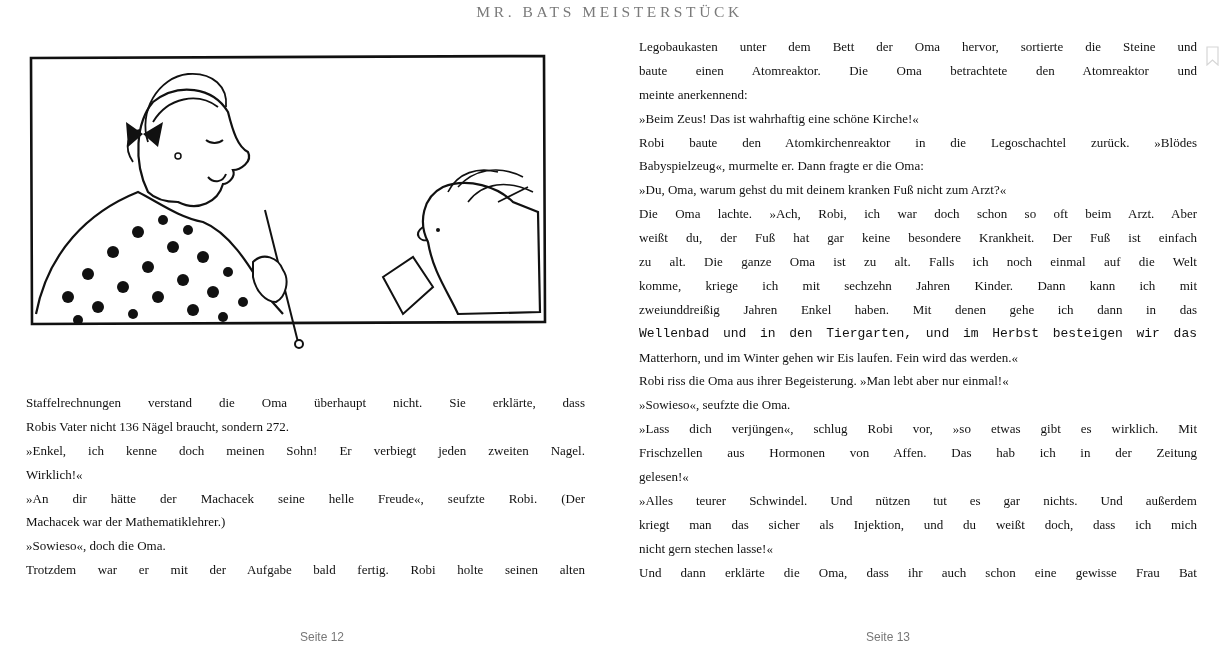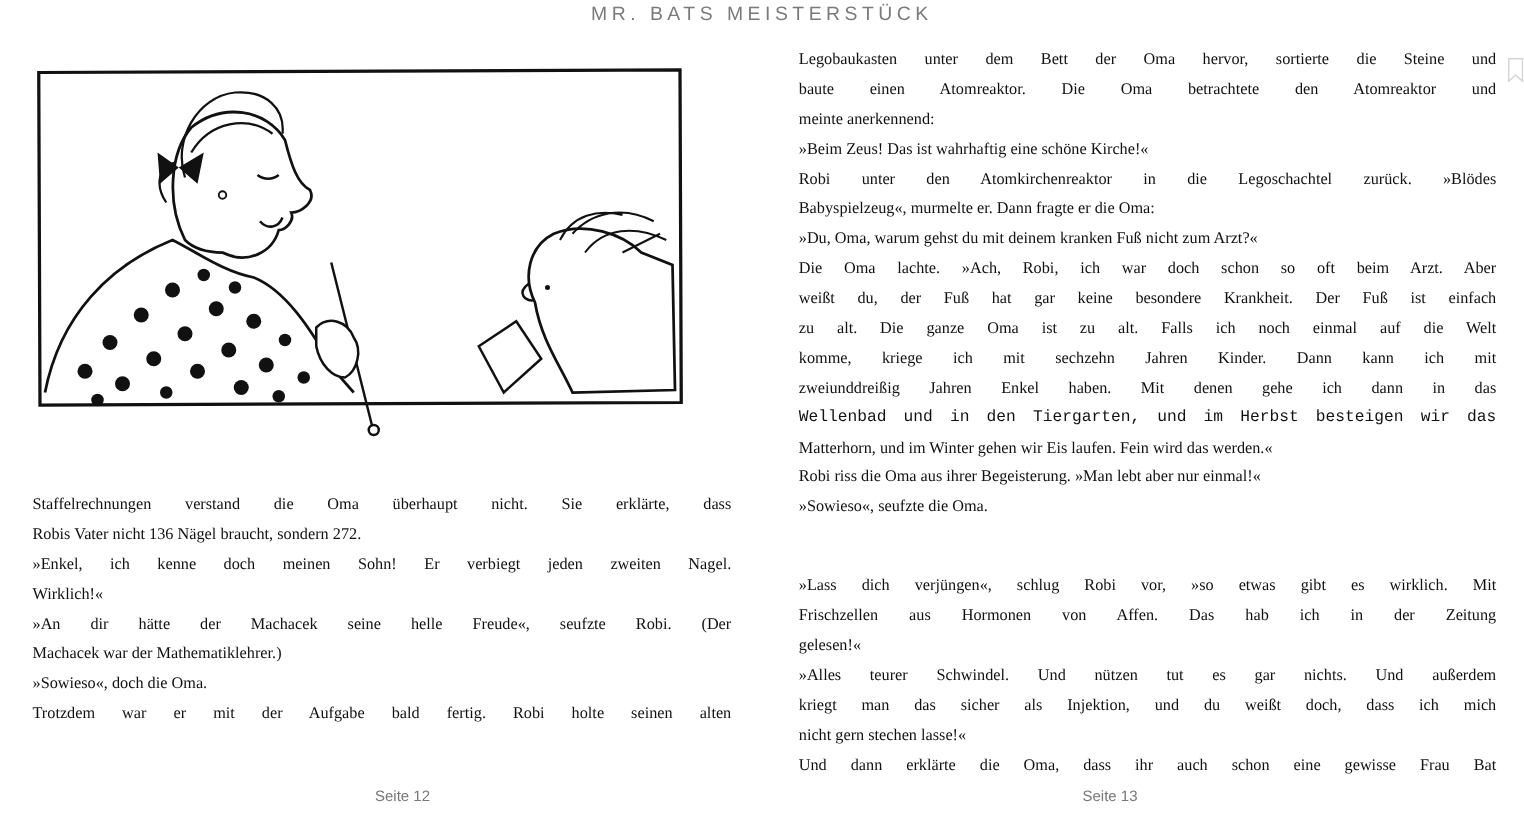--- a/index.html
+++ b/index.html
@@ -6,21 +6,21 @@
   body {
     width: 1219px; height: 656px; overflow: hidden;
     background: #ffffff; position: relative;
     font-family: "Liberation Serif", "DejaVu Serif", serif;
     color: #111;
   }
   .book-title {
     position: absolute; left: 0; top: 0; width: 1219px; height: 24px;
     text-align: center; font-size: 15.5px; letter-spacing: 3.6px;
     color: #7a7a7a; line-height: 24px;
-    font-family: Liberation Sans, sans-serif;
+    font-family: Liberation Serif, serif;
   }
   .page { position: absolute; top: 0; height: 656px; }
   .page-left { left: 0; width: 610px; }
   .page-right { left: 610px; width: 609px; }
   .illustration {
     position: absolute; left: 28px; top: 52px; width: 520px; height: 300px;
   }
   .text-block {
     position: absolute; font-size: 13px; line-height: 23.9px;
     text-align: justify;
@@ -115,33 +115,33 @@
 
   <div class="page-number pn-left">Seite 12</div>
 </div>
 
 <div class="page page-right">
   <div class="text-block right-text" id="right-text">
       <span class="ln" style="white-space: normal; text-align-last: justify;">Legobaukasten unter dem Bett der Oma hervor, sortierte die Steine und</span>
       <span class="ln" style="white-space: normal; text-align-last: justify;">baute einen Atomreaktor. Die Oma betrachtete den Atomreaktor und</span>
       <span class="ln last">meinte anerkennend:</span>
       <span class="ln last">»Beim Zeus! Das ist wahrhaftig eine schöne Kirche!«</span>
-      <span class="ln" style="white-space: normal; text-align-last: justify;">Robi unter den Atomkirchenreaktor in die Legoschachtel zurück. »Blödes</span>
+      <span class="ln" style="white-space: normal; text-align-last: justify;">Robi baute den Atomkirchenreaktor in die Legoschachtel zurück. »Blödes</span>
       <span class="ln last">Babyspielzeug«, murmelte er. Dann fragte er die Oma:</span>
       <span class="ln last">»Du, Oma, warum gehst du mit deinem kranken Fuß nicht zum Arzt?«</span>
       <span class="ln" style="white-space: normal; text-align-last: justify;">Die Oma lachte. »Ach, Robi, ich war doch schon so oft beim Arzt. Aber</span>
       <span class="ln" style="white-space: normal; text-align-last: justify;">weißt du, der Fuß hat gar keine besondere Krankheit. Der Fuß ist einfach</span>
       <span class="ln" style="white-space: normal; text-align-last: justify;">zu alt. Die ganze Oma ist zu alt. Falls ich noch einmal auf die Welt</span>
       <span class="ln" style="white-space: normal; text-align-last: justify;">komme, kriege ich mit sechzehn Jahren Kinder. Dann kann ich mit</span>
       <span class="ln" style="white-space: normal; text-align-last: justify;">zweiunddreißig Jahren Enkel haben. Mit denen gehe ich dann in das</span>
       <span class="ln" style="white-space: normal; text-align-last: justify; font-family: Liberation Mono, monospace;">Wellenbad und in den Tiergarten, und im Herbst besteigen wir das</span>
       <span class="ln last">Matterhorn, und im Winter gehen wir Eis laufen. Fein wird das werden.«</span>
       <span class="ln last">Robi riss die Oma aus ihrer Begeisterung. »Man lebt aber nur einmal!«</span>
       <span class="ln last">»Sowieso«, seufzte die Oma.</span>
-      <span class="ln" style="white-space: normal; text-align-last: justify; margin-top: 39px;">»Lass dich verjüngen«, schlug Robi vor, »so etwas gibt es wirklich. Mit</span>
+      <span class="ln" style="white-space: normal; text-align-last: justify;">»Lass dich verjüngen«, schlug Robi vor, »so etwas gibt es wirklich. Mit</span>
       <span class="ln" style="white-space: normal; text-align-last: justify;">Frischzellen aus Hormonen von Affen. Das hab ich in der Zeitung</span>
       <span class="ln last">gelesen!«</span>
       <span class="ln" style="white-space: normal; text-align-last: justify;">»Alles teurer Schwindel. Und nützen tut es gar nichts. Und außerdem</span>
       <span class="ln" style="white-space: normal; text-align-last: justify;">kriegt man das sicher als Injektion, und du weißt doch, dass ich mich</span>
       <span class="ln last">nicht gern stechen lasse!«</span>
       <span class="ln" style="white-space: normal; text-align-last: justify;">Und dann erklärte die Oma, dass ihr auch schon eine gewisse Frau Bat</span>
     </div>
   <div class="page-number pn-right">Seite 13</div>
 </div>
 

